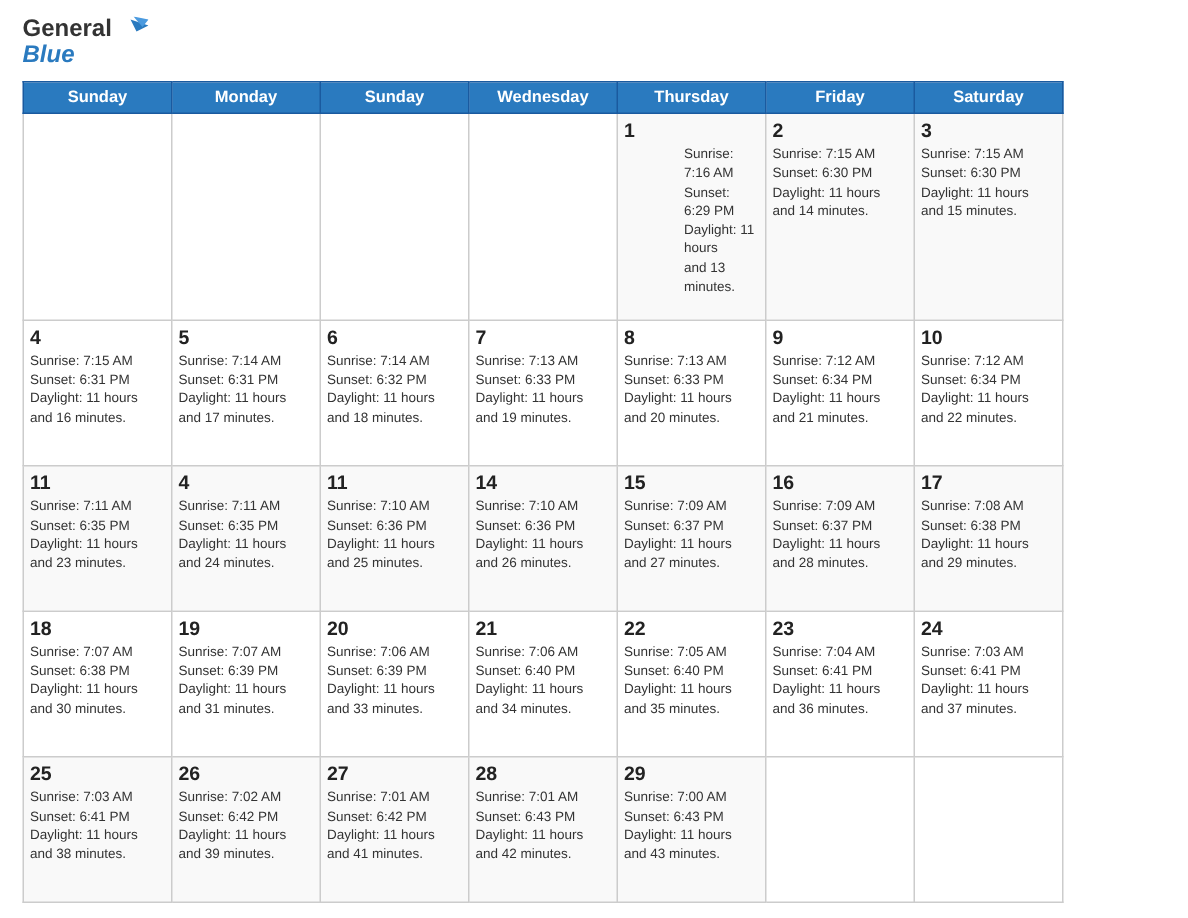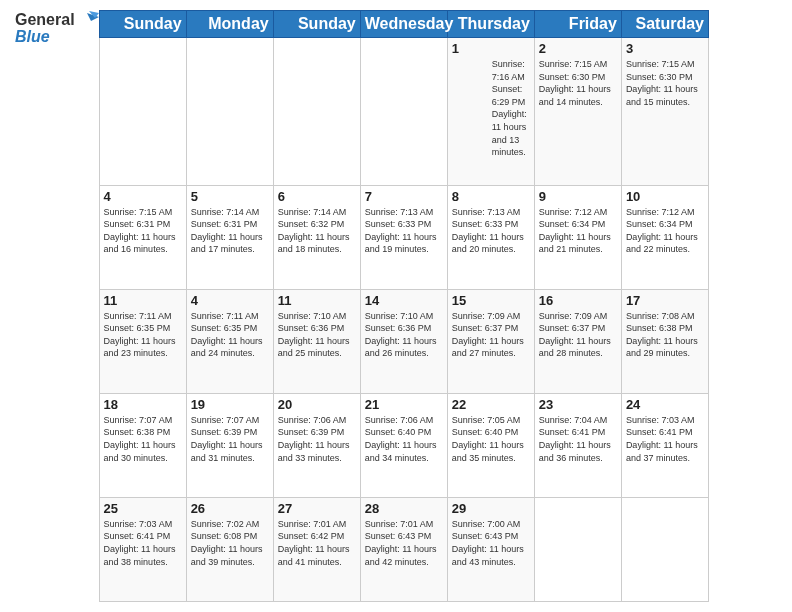--- a/index.html
+++ b/index.html
@@ -7,21 +7,21 @@
       width: 792px;
       height: 612px;
       font-family: Arial, sans-serif;
       background: #fff;
       overflow: hidden;
     }
     .page {
       width: 724px;
       height: 612px;
       display: flex;
-      flex-direction: row;
+      flex-direction: column;
       padding: 10px 15px 10px 15px;
     }
     .header {
       display: flex;
       justify-content: space-between;
       align-items: flex-start;
       margin-bottom: 8px;
     }
     .logo {
       display: flex;
@@ -43,24 +43,24 @@
     }
     .calendar-table {
       width: 100%;
       border-collapse: collapse;
       flex: 1;
       table-layout: fixed;
     }
     .calendar-table thead th {
       background: #2a7abf;
       color: #fff;
-      font-size: 16px;
+      font-size: 11px;
       font-weight: bold;
       padding: 4px 4px;
-      text-align: right;
+      text-align: center;
       border: 1px solid #1a5a9f;
     }
     .calendar-table tbody td {
       border: 1px solid #ccc;
       vertical-align: top;
       padding: 3px 4px;
       font-size: 9.5px;
       color: #333;
       height: 88px;
       background: #fff;
@@ -304,21 +304,21 @@
           <td>
             <span class="day-number">25</span>
             <div class="day-info" style="white-space: pre-line;">Sunrise: 7:03 AM
 Sunset: 6:41 PM
 Daylight: 11 hours
 and 38 minutes.</div>
           </td>
           <td>
             <span class="day-number">26</span>
             <div class="day-info" style="white-space: pre-line;">Sunrise: 7:02 AM
-Sunset: 6:08 PM
+Sunset: 6:42 PM
 Daylight: 11 hours
 and 39 minutes.</div>
           </td>
           <td>
             <span class="day-number">27</span>
             <div class="day-info" style="white-space: pre-line;">Sunrise: 7:01 AM
 Sunset: 6:42 PM
 Daylight: 11 hours
 and 41 minutes.</div>
           </td>

